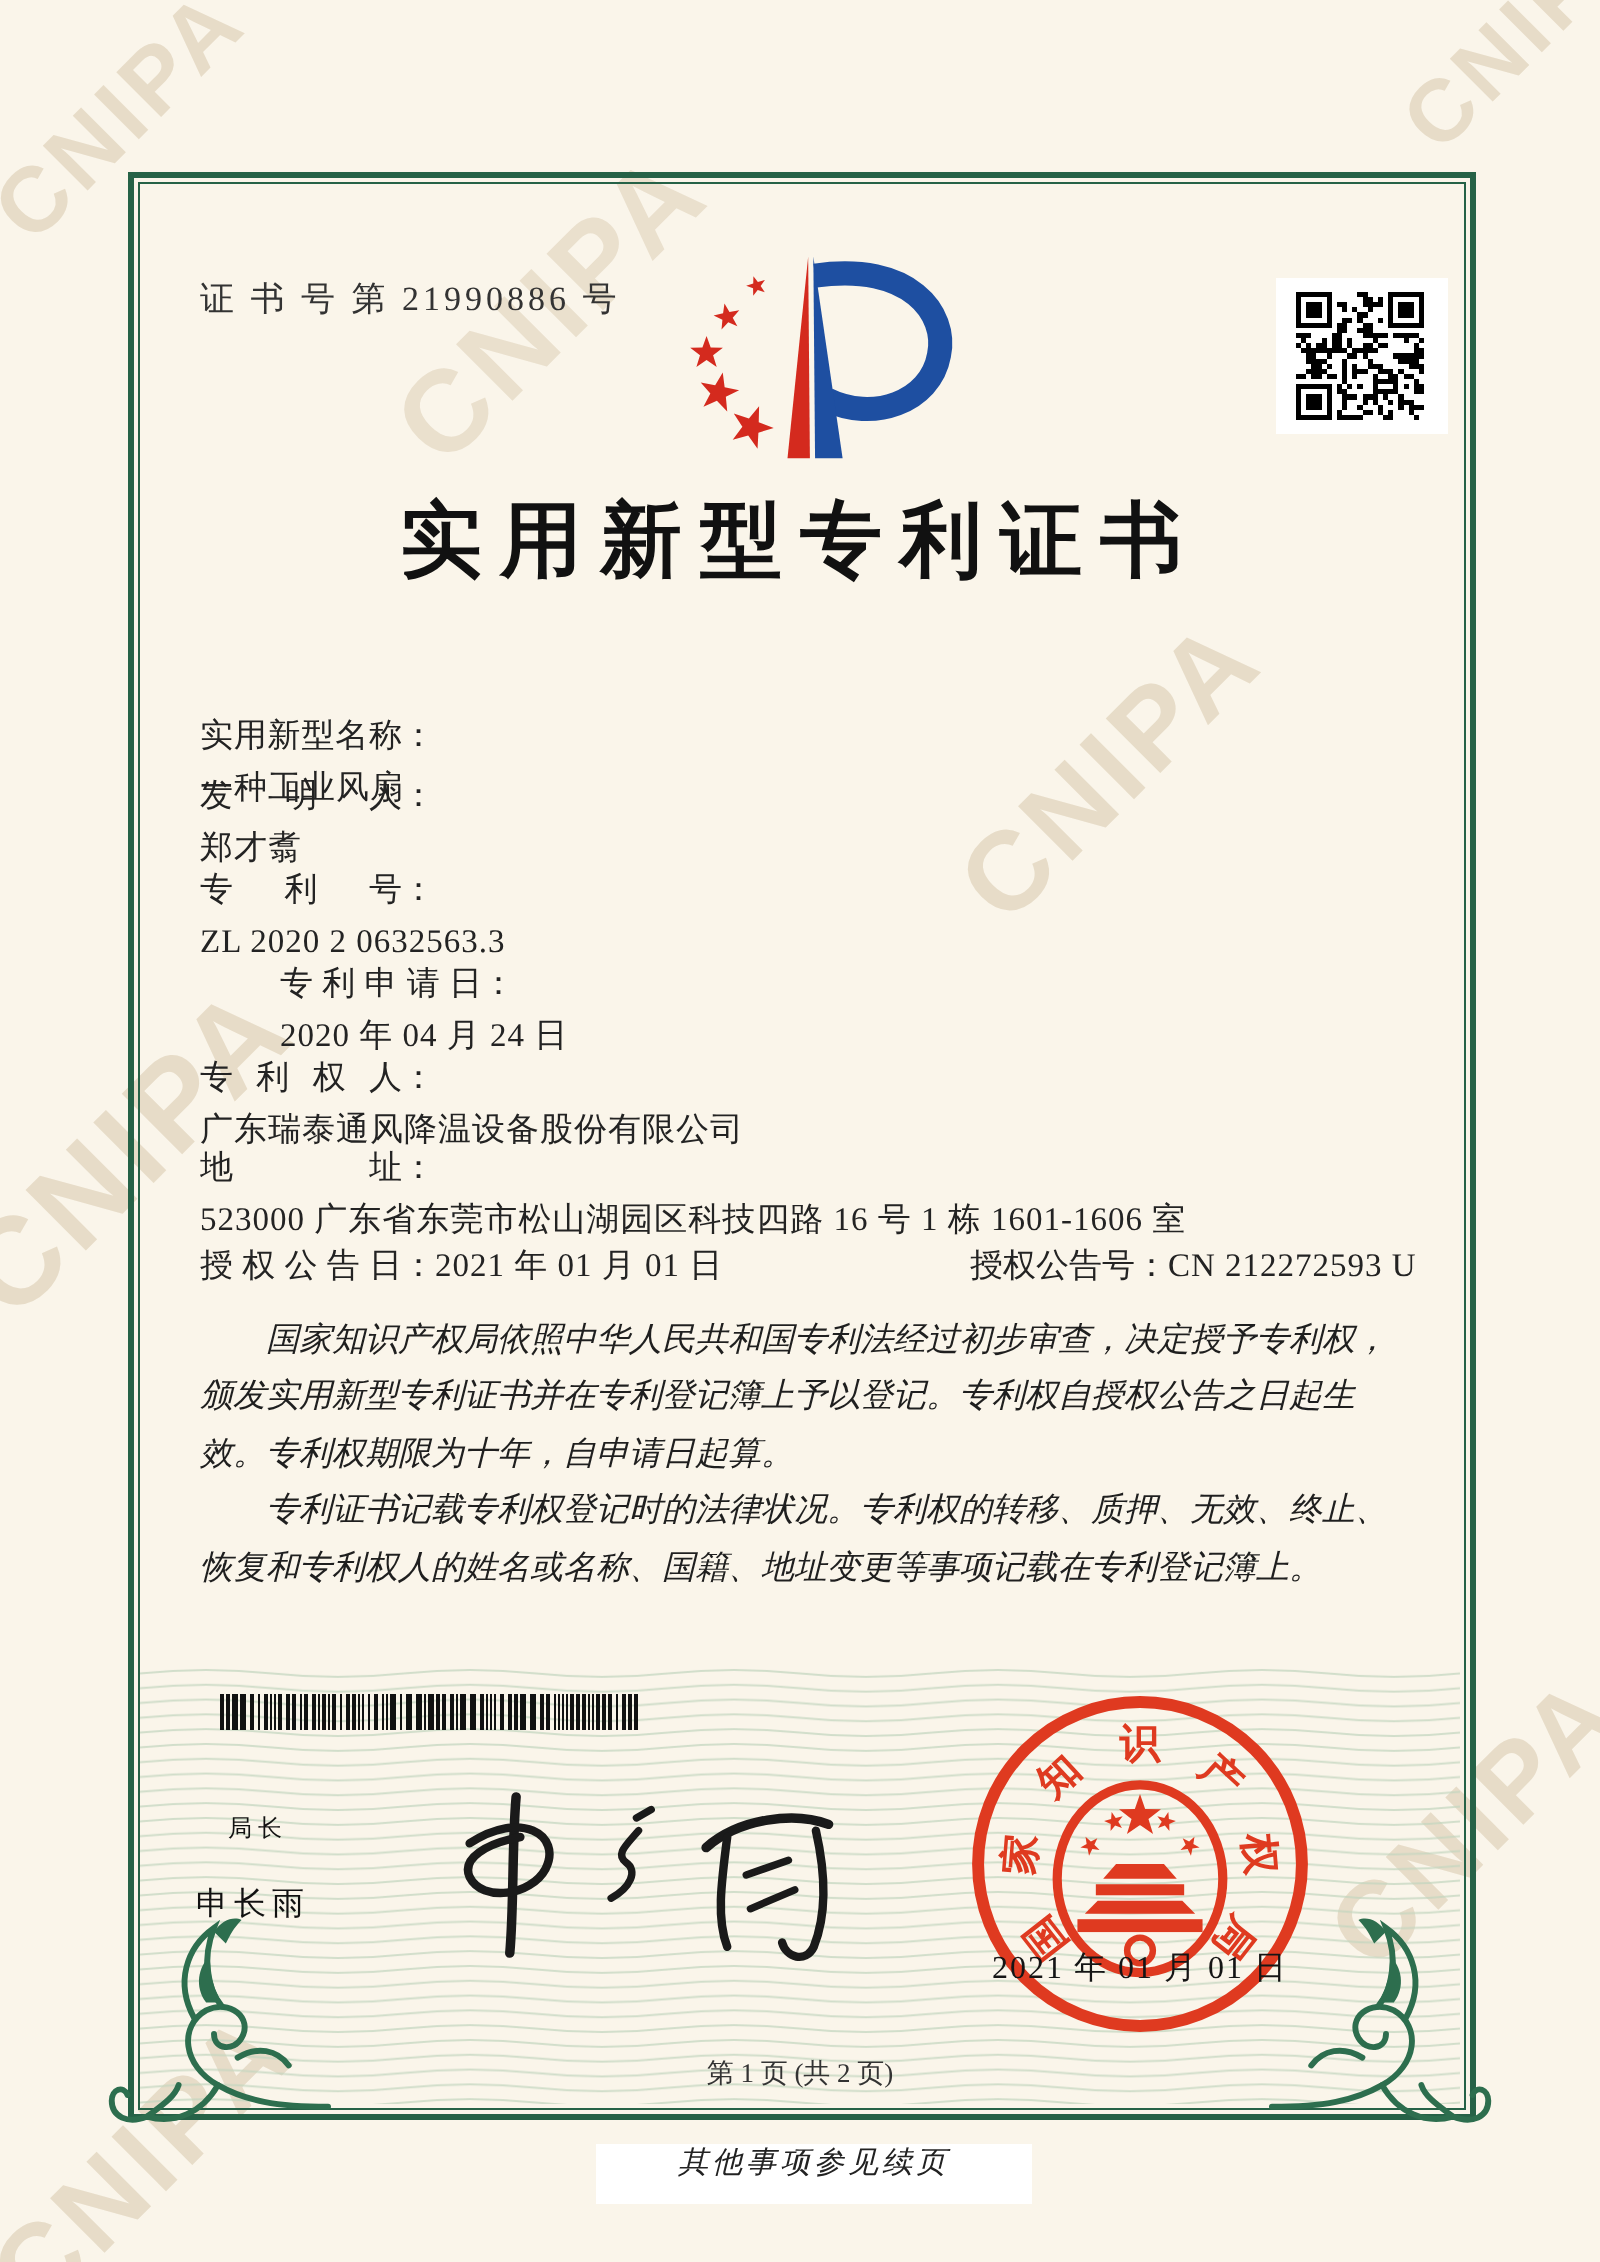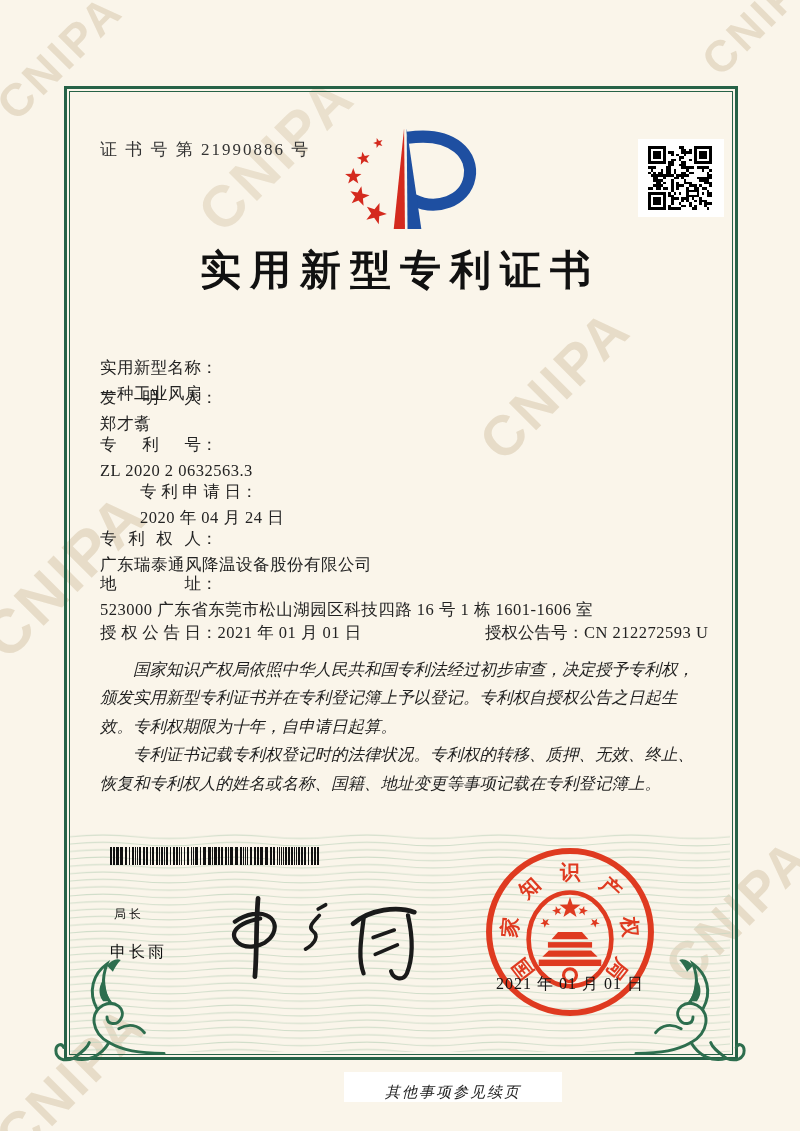--- a/index.html
+++ b/index.html
@@ -38,30 +38,30 @@
   .grant-pair{position:absolute;left:385px;top:0;}
   .grant-pair .fvalue{width:auto;}
   
   .paras{position:absolute;left:100px;top:656px;width:604px;font-size:16.5px;line-height:1.72;
          font-style:italic;color:#1f1f1f;z-index:2;}
   .paras p{margin:0;text-indent:2em;}
   
   .barcode{position:absolute;left:110px;top:847px;z-index:2;}
   .sig-role{position:absolute;left:114px;top:906px;font-family:"Liberation Sans","DejaVu Sans",sans-serif;
             font-size:12px;letter-spacing:3px;color:#111;z-index:2;}
-  .sig-name{position:absolute;left:110px;top:942px;font-family:"Liberation Sans","DejaVu Sans",sans-serif;
+  .sig-name{position:absolute;left:98px;top:942px;font-family:"Liberation Sans","DejaVu Sans",sans-serif;
             font-size:16px;letter-spacing:3px;color:#111;z-index:2;}
   .signature{position:absolute;left:216px;top:890px;z-index:2;}
   .seal{position:absolute;left:478px;top:840px;z-index:2;}
   #seal-text text{fill:#df3a20;font-size:22px;font-weight:bold;font-family:"Liberation Serif",serif;}
   .seal-date{position:absolute;left:470px;top:974px;width:200px;text-align:center;font-size:16px;
              color:#151515;letter-spacing:1px;z-index:3;}
   .page-info{position:absolute;left:0;top:1028px;width:800px;text-align:center;font-size:13.5px;color:#333;z-index:2;}
   .note-box{position:absolute;left:298px;top:1072px;width:218px;height:30px;background:#ffffff;z-index:2;
-            display:flex;align-items:flex-end;justify-content:center;margin-left:46px;}
+            display:flex;align-items:flex-start;justify-content:center;}
   .note-box span{font-size:15px;font-style:italic;letter-spacing:2px;color:#222;}
 </style>
 </head>
 <body>
 
 <div class="page">
 
   <span class="wm wm1">CNIPA</span>
   <span class="wm wm2">CNIPA</span>
   <span class="wm wm3">CNIPA</span>
@@ -477,17 +477,18 @@
       <ellipse cx="100" cy="108" rx="45" ry="51" fill="none" stroke="#df3a20" stroke-width="5"></ellipse>
       <polygon points="80,108 120,108 113,100 87,100"></polygon>
       <rect x="76" y="111" width="48" height="6"></rect>
       <polygon points="70,127 130,127 123,120 77,120"></polygon>
       <rect x="66" y="130" width="68" height="7"></rect>
       <circle cx="100" cy="147" r="7" fill="none" stroke="#df3a20" stroke-width="3.5"></circle>
     </g>
   </svg>
   <div class="seal-date">2021 年 01 月 01 日</div>
 
+  <div class="page-info">第 1 页 (共 2 页)</div>
   <div class="note-box">
     <span>其他事项参见续页</span>
   </div>
 
 </div>
 
 </body></html>

